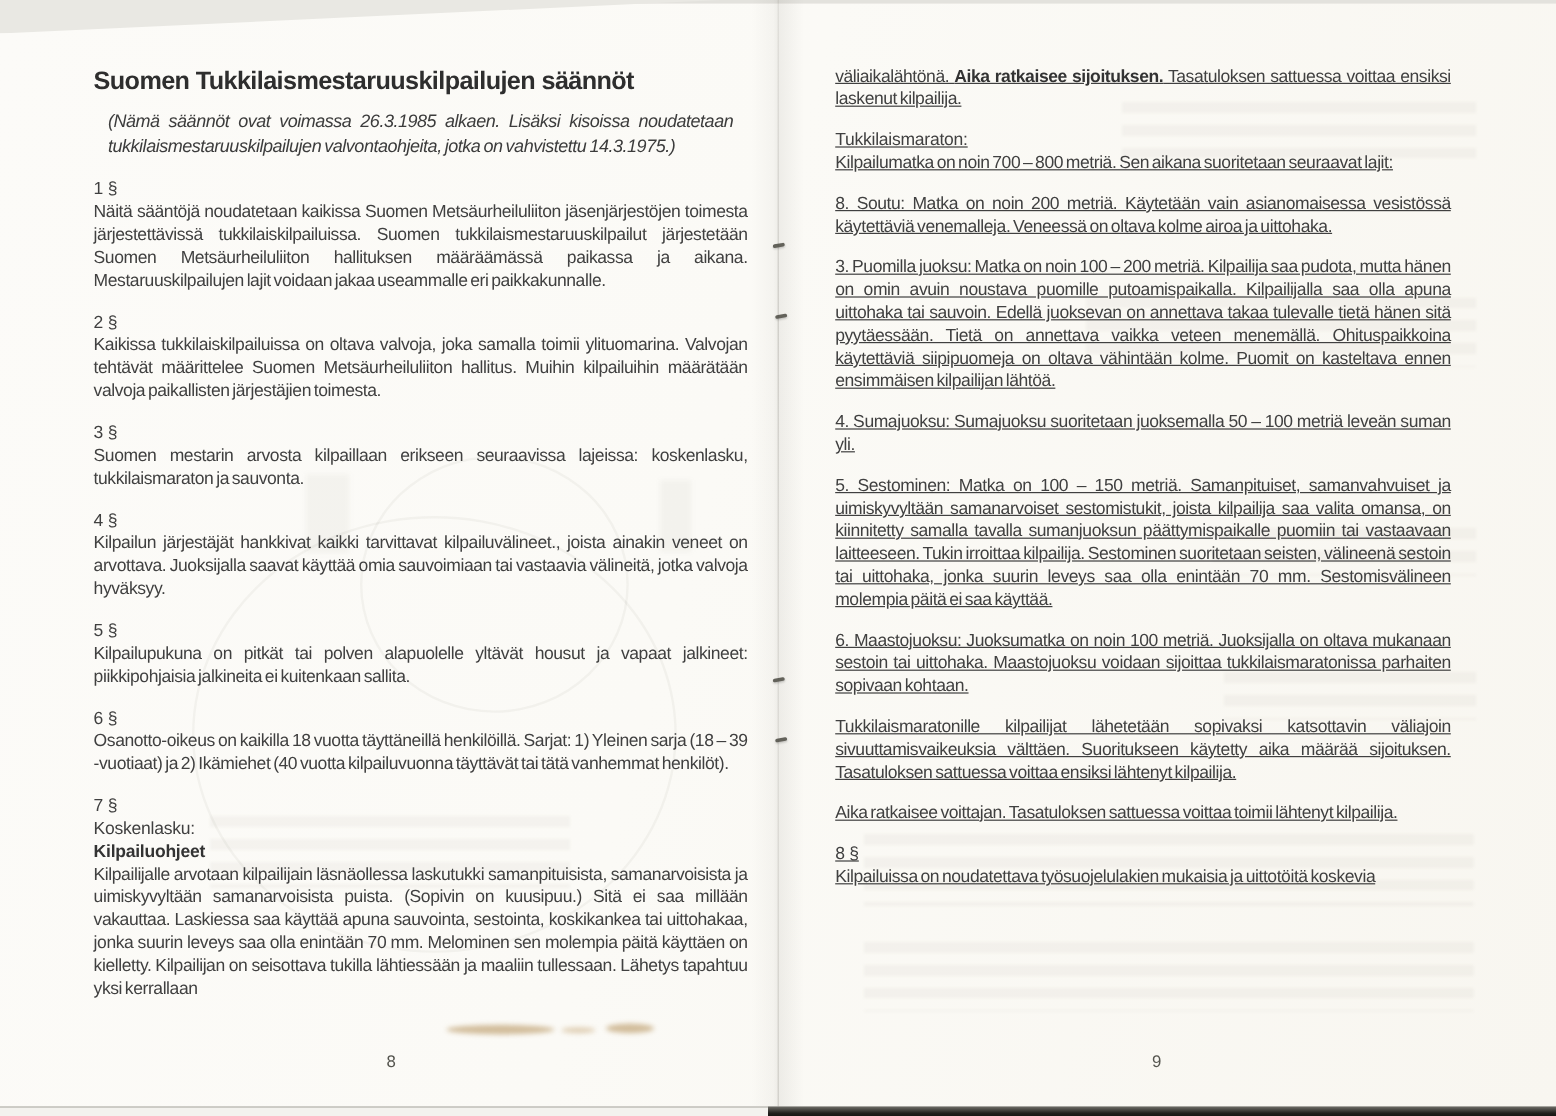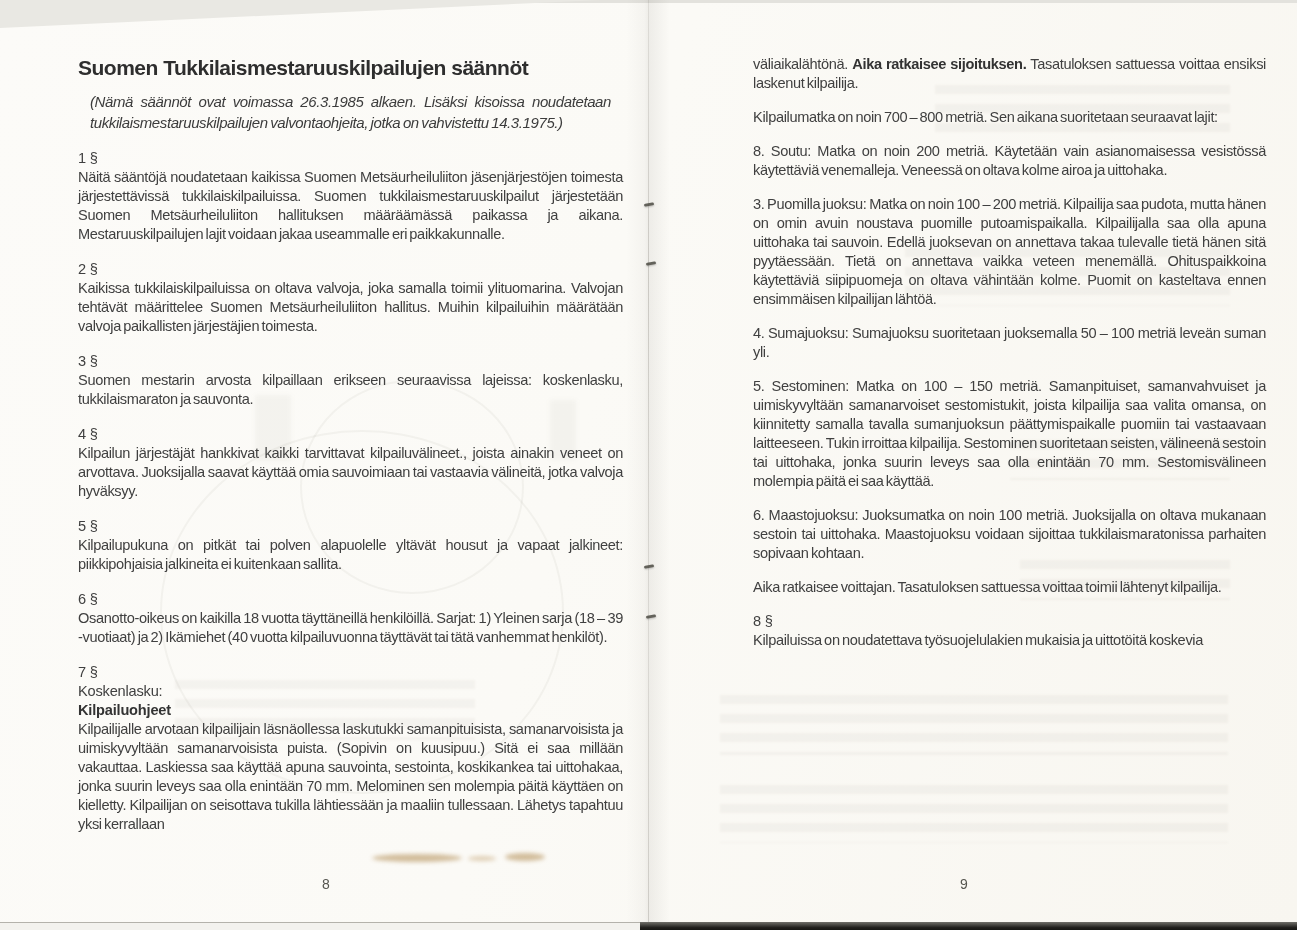--- a/index.html
+++ b/index.html
@@ -31,21 +31,21 @@
   .ghost-lines{position:absolute;
     background:repeating-linear-gradient(to bottom,rgba(110,100,85,0.105) 0 9px,rgba(0,0,0,0) 9px 19px);
     filter:blur(1.3px);opacity:.5;}
   .ghost-circle{position:absolute;border:2px solid rgba(100,92,80,0.055);border-radius:50%;}
   .ghost-blob{position:absolute;background:rgba(105,96,82,0.05);filter:blur(2px);}
   .stain{position:absolute;background:#aa8142;opacity:.5;filter:blur(2px);border-radius:50%;}
   .stain2{position:absolute;background:#b89055;opacity:.4;filter:blur(2px);border-radius:50%;}
   
   .page{position:absolute;top:55px;}
   .page-left{left:78px;width:545px;}
-  .page-right{left:753px;width:513px;}
+  .page-right{left:696px;width:513px;text-decoration:underline;}
   h1{margin:0 0 9px 0;font-size:21px;line-height:25px;font-weight:bold;
     color:#2e2e2e;letter-spacing:-0.5px;}
   .intro{margin:12px;font-style:italic;font-size:15px;line-height:20.5px;
     letter-spacing:-0.4px;word-spacing:-1.2px;color:#3c3c3c;text-align:justify;}
   .sec{margin-top:16px;}
   .blk{margin-top:15px;}
   .sec-h,.blk-h{font-size:14.6px;line-height:19px;letter-spacing:-0.2px;margin:0;}
   .bold-h{font-weight:bold;color:#333;}
   p{margin:0;}
   .body-p{font-size:14.6px;line-height:19px;letter-spacing:-0.35px;word-spacing:-1.4px;
@@ -118,29 +118,31 @@
       <div class="sec-h">Koskenlasku:</div>
       <div class="sec-h bold-h">Kilpailuohjeet</div>
       <p class="body-p">Kilpailijalle arvotaan kilpailijain läsnäollessa laskutukki samanpituisista, samanarvoisista ja uimiskyvyltään samanarvoisista puista. (Sopivin on kuusipuu.) Sitä ei saa millään vakauttaa. Laskiessa saa käyttää apuna sauvointa, sestointa, koskikankea tai uittohakaa, jonka suurin leveys saa olla enintään 70 mm. Melominen sen molempia päitä käyttäen on kielletty. Kilpailijan on seisottava tukilla lähtiessään ja maaliin tullessaan. Lähetys tapahtuu yksi kerrallaan</p>
     </div>
   </div>
 
   <div class="page page-right">
     <p class="body-p"><span>väliaikalähtönä. </span><span class="b">Aika ratkaisee sijoituksen.</span><span> Tasatuloksen sattuessa voittaa ensiksi laskenut kilpailija.</span></p>
 
     <div class="blk">
+      <div class="blk-h">Tukkilaismaraton:</div>
       <p class="body-p">Kilpailumatka on noin 700 – 800 metriä. Sen aikana suoritetaan seuraavat lajit:</p>
     </div>
 
     <p class="body-p blk">8. Soutu: Matka on noin 200 metriä. Käytetään vain asianomaisessa vesistössä käytettäviä venemalleja. Veneessä on oltava kolme airoa ja uittohaka.</p>
     <p class="body-p blk">3. Puomilla juoksu: Matka on noin 100 – 200 metriä. Kilpailija saa pudota, mutta hänen on omin avuin noustava puomille putoamispaikalla. Kilpailijalla saa olla apuna uittohaka tai sauvoin. Edellä juoksevan on annettava takaa tulevalle tietä hänen sitä pyytäessään. Tietä on annettava vaikka veteen menemällä. Ohituspaikkoina käytettäviä siipipuomeja on oltava vähintään kolme. Puomit on kasteltava ennen ensimmäisen kilpailijan lähtöä.</p>
     <p class="body-p blk">4. Sumajuoksu: Sumajuoksu suoritetaan juoksemalla 50 – 100 metriä leveän suman yli.</p>
     <p class="body-p blk">5. Sestominen: Matka on 100 – 150 metriä. Samanpituiset, samanvahvuiset ja uimiskyvyltään samanarvoiset sestomistukit, joista kilpailija saa valita omansa, on kiinnitetty samalla tavalla sumanjuoksun päättymispaikalle puomiin tai vastaavaan laitteeseen. Tukin irroittaa kilpailija. Sestominen suoritetaan seisten, välineenä sestoin tai uittohaka, jonka suurin leveys saa olla enintään 70 mm. Sestomisvälineen molempia päitä ei saa käyttää.</p>
     <p class="body-p blk">6. Maastojuoksu: Juoksumatka on noin 100 metriä. Juoksijalla on oltava mukanaan sestoin tai uittohaka. Maastojuoksu voidaan sijoittaa tukkilaismaratonissa parhaiten sopivaan kohtaan.</p>
 
+    <p class="body-p blk">Tukkilaismaratonille kilpailijat lähetetään sopivaksi katsottavin väliajoin sivuuttamisvaikeuksia välttäen. Suoritukseen käytetty aika määrää sijoituksen. Tasatuloksen sattuessa voittaa ensiksi lähtenyt kilpailija.</p>
 
     <div class="blk">
       <p class="body-p">Aika ratkaisee voittajan. Tasatuloksen sattuessa voittaa toimii lähtenyt kilpailija.</p>
     </div>
 
     <div class="blk">
       <div class="sec-h">8 §</div>
       <p class="body-p">Kilpailuissa on noudatettava työsuojelulakien mukaisia ja uittotöitä koskevia</p>
     </div>
   </div>

